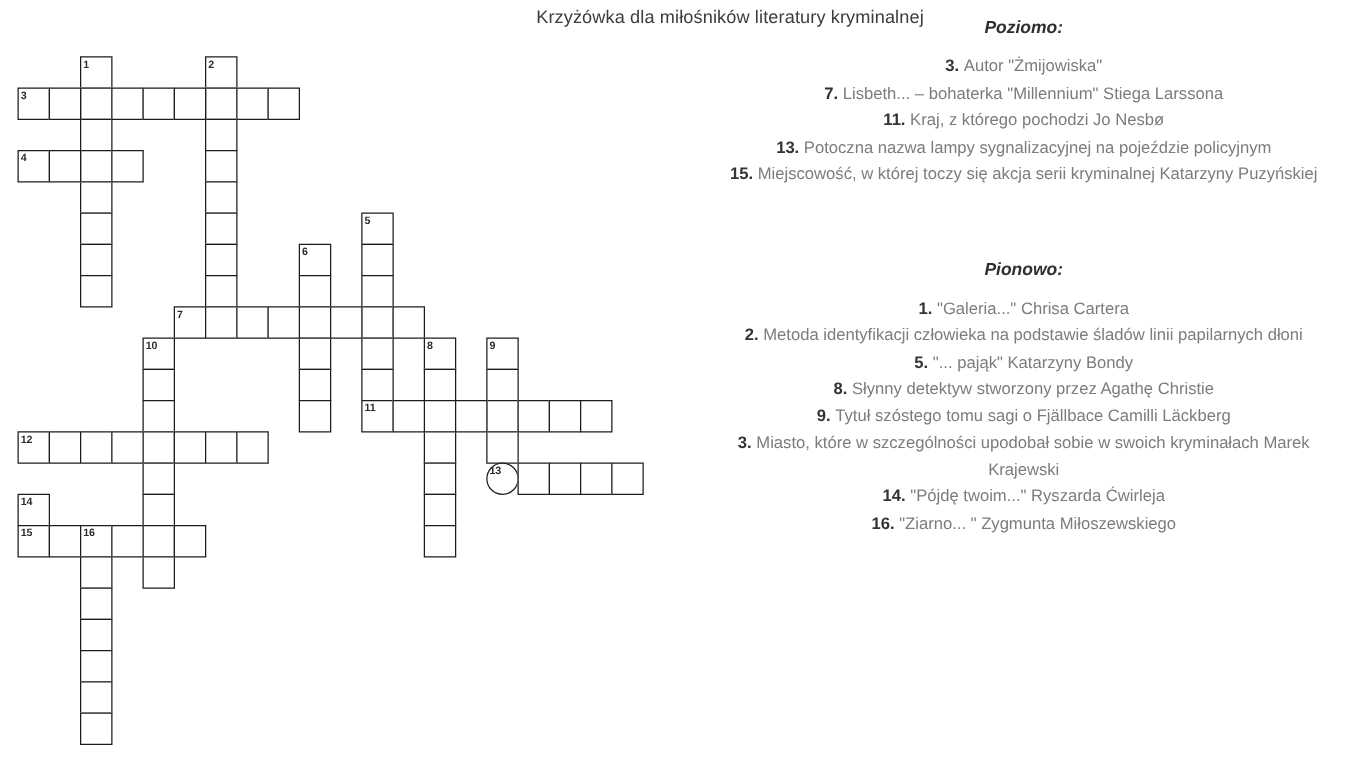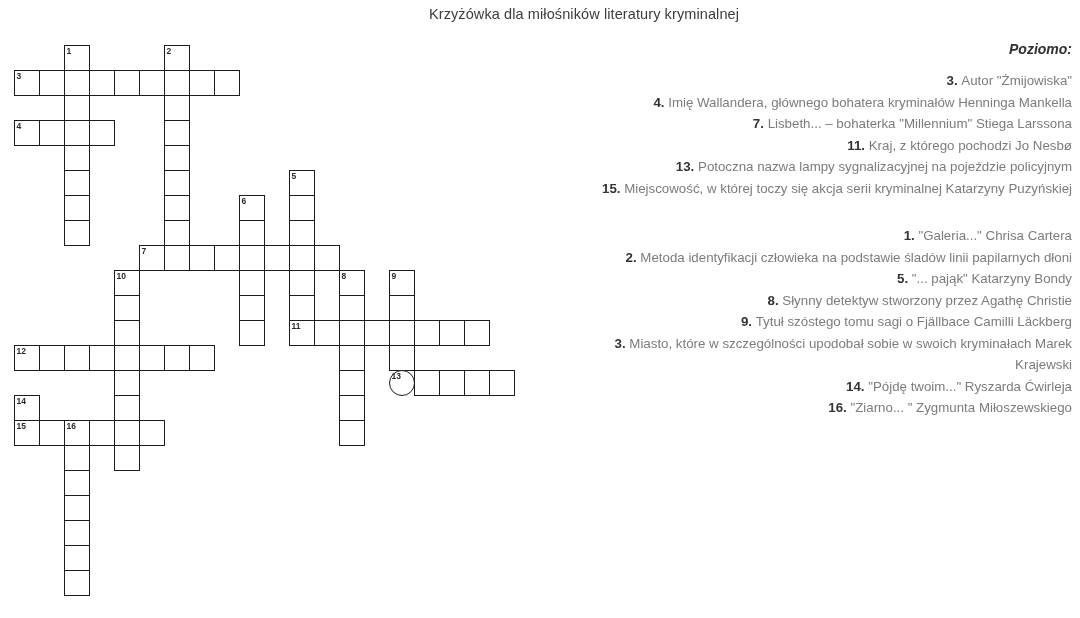--- a/index.html
+++ b/index.html
@@ -47,23 +47,23 @@
     font-size: 8.5px;
     font-weight: 700;
     color: #2b2b2b;
     line-height: 10px;
     font-family: "Liberation Sans", sans-serif;
   }
   
   #clues {
     position: absolute;
     left: 566px;
-    top: 40px;
+    top: 12px;
     width: 506px;
-    text-align: right;
+    text-align: center;
   }
   .clue-heading {
     font-size: 14px;
     font-weight: 700;
     font-style: italic;
     color: #2f2f2f;
     margin: 0 0 12px 0;
     line-height: 18px;
   }
   .clue-heading.second { margin-top: 30px; }
@@ -216,27 +216,27 @@
       <div class="cell" style="left: 64px; top: 495px;"></div>
       <div class="cell" style="left: 64px; top: 520px;"></div>
       <div class="cell" style="left: 64px; top: 545px;"></div>
       <div class="cell" style="left: 64px; top: 570px;"></div>
     </div>
 
   <div id="clues">
     <div class="clue-heading">Poziomo:</div>
     <ul class="clue-list" id="across-list">
         <li class="clue"><span class="cnum">3. </span><span>Autor "Żmijowiska"</span></li>
-        <li class="clue"><span class="cnum">4. </span><span>Imię Wallandera, głównego bohatera kryminałów Henninga Mankella</span></li>
         <li class="clue"><span class="cnum">7. </span><span>Lisbeth... – bohaterka "Millennium" Stiega Larssona</span></li>
         <li class="clue"><span class="cnum">11. </span><span>Kraj, z którego pochodzi Jo Nesbø</span></li>
         <li class="clue"><span class="cnum">13. </span><span>Potoczna nazwa lampy sygnalizacyjnej na pojeździe policyjnym</span></li>
         <li class="clue"><span class="cnum">15. </span><span>Miejscowość, w której toczy się akcja serii kryminalnej Katarzyny Puzyńskiej</span></li>
       </ul>
     <div class="spacer-block"></div>
+    <div class="clue-heading second">Pionowo:</div>
     <ul class="clue-list" id="down-list">
         <li class="clue"><span class="cnum">1. </span><span>"Galeria..." Chrisa Cartera</span></li>
         <li class="clue"><span class="cnum">2. </span><span>Metoda identyfikacji człowieka na podstawie śladów linii papilarnych dłoni</span></li>
         <li class="clue"><span class="cnum">5. </span><span>"... pająk" Katarzyny Bondy</span></li>
         <li class="clue"><span class="cnum">8. </span><span>Słynny detektyw stworzony przez Agathę Christie</span></li>
         <li class="clue"><span class="cnum">9. </span><span>Tytuł szóstego tomu sagi o Fjällbace Camilli Läckberg</span></li>
         <li class="clue"><span class="cnum">3. </span><span>Miasto, które w szczególności upodobał sobie w swoich kryminałach Marek Krajewski</span></li>
         <li class="clue"><span class="cnum">14. </span><span>"Pójdę twoim..." Ryszarda Ćwirleja</span></li>
         <li class="clue"><span class="cnum">16. </span><span>"Ziarno... " Zygmunta Miłoszewskiego</span></li>
       </ul>

